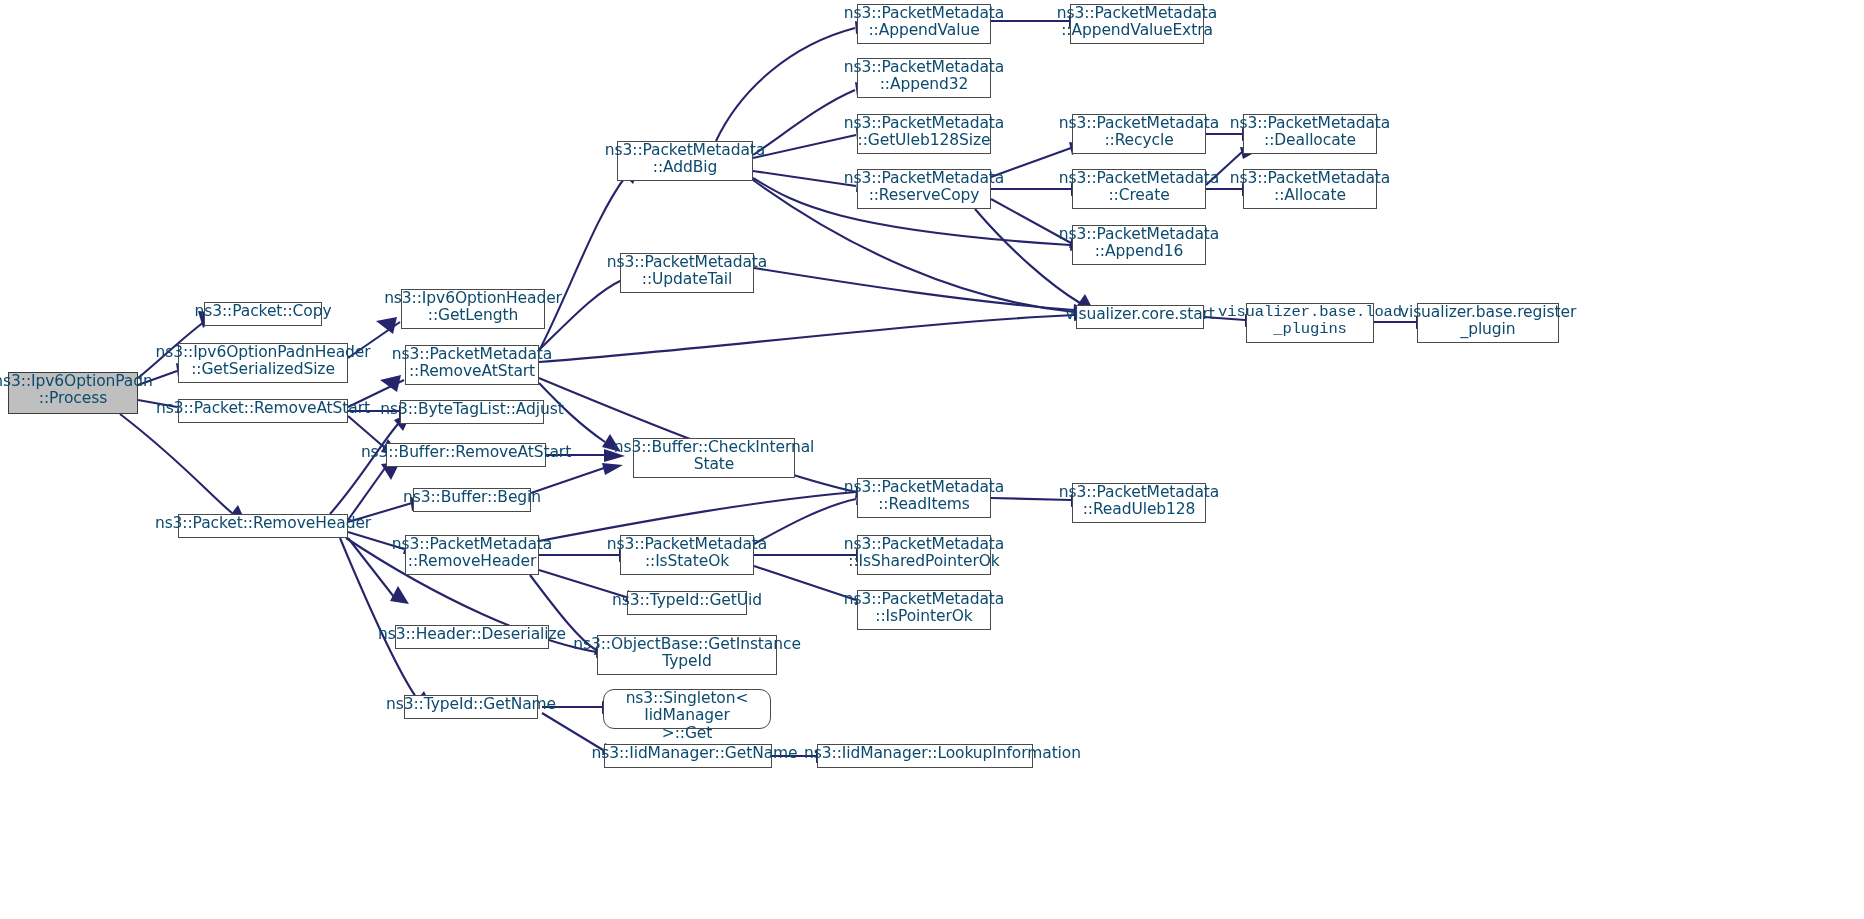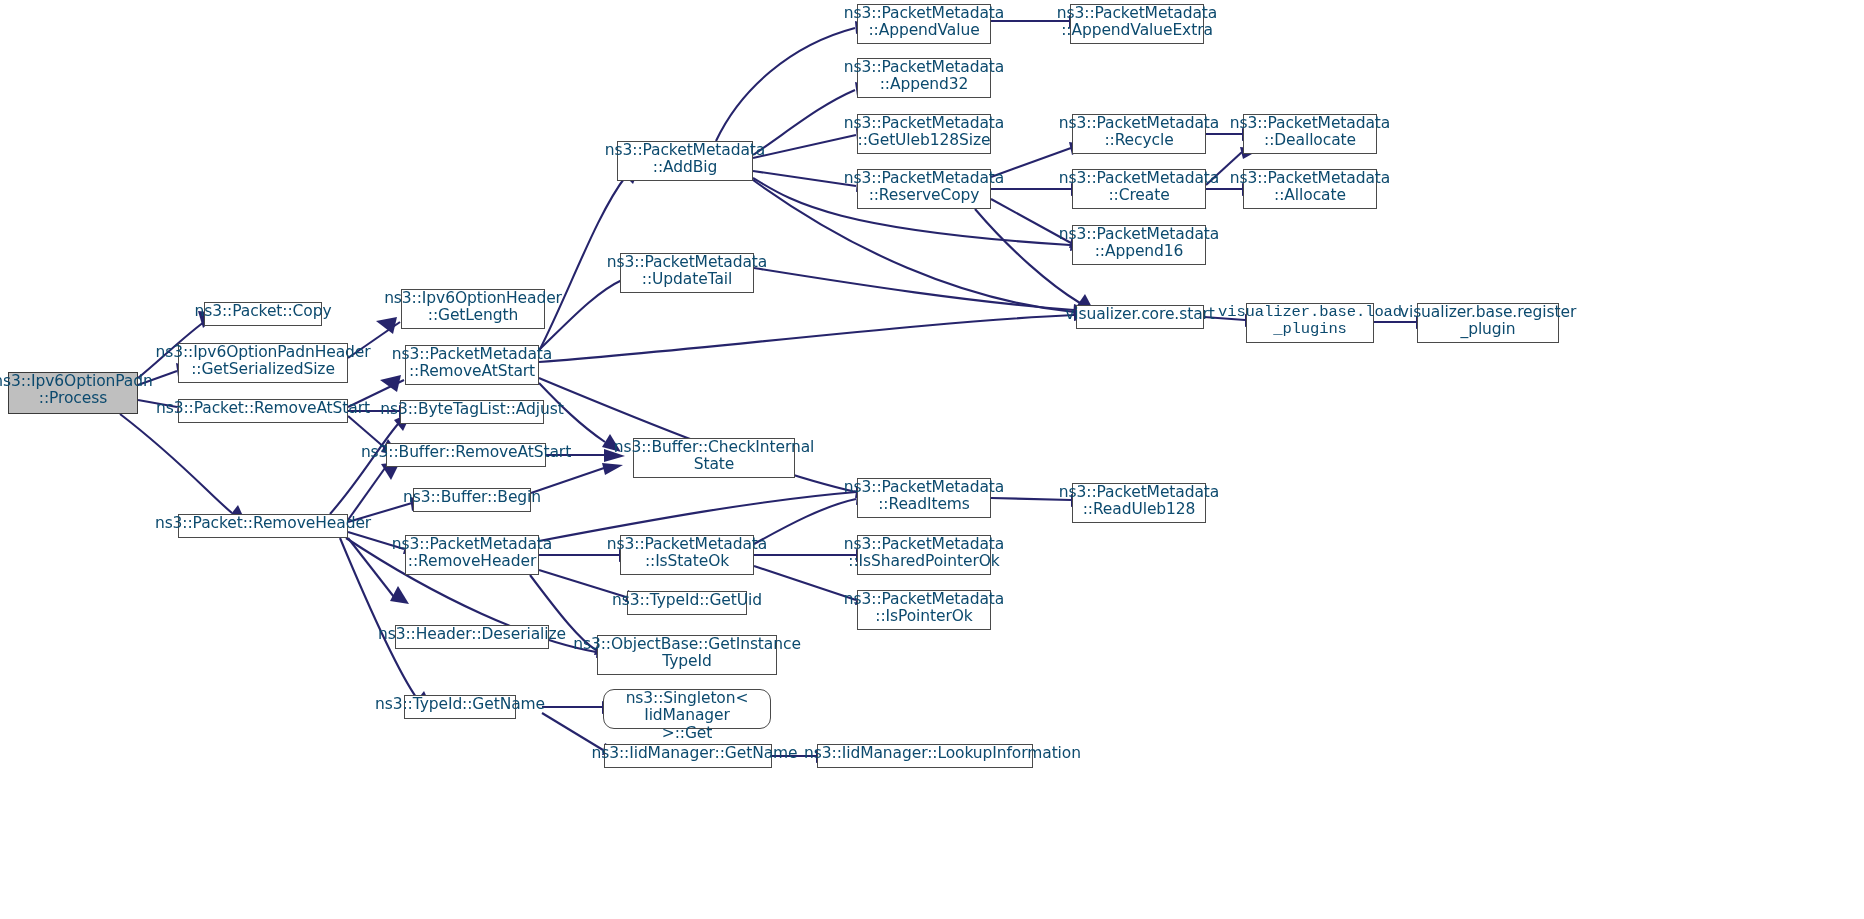--- a/index.html
+++ b/index.html
@@ -274,21 +274,21 @@
       <div class="node-box" style="left: 401px; top: 289px; width: 144px; height: 40px;"><span class="node-label">ns3::Ipv6OptionHeader
 ::GetLength</span></div>
       <div class="node-box" style="left: 405px; top: 345px; width: 134px; height: 40px;"><span class="node-label">ns3::PacketMetadata
 ::RemoveAtStart</span></div>
       <div class="node-box" style="left: 400px; top: 400px; width: 144px; height: 24px;"><span class="node-label">ns3::ByteTagList::Adjust</span></div>
       <div class="node-box" style="left: 386px; top: 443px; width: 160px; height: 24px;"><span class="node-label">ns3::Buffer::RemoveAtStart</span></div>
       <div class="node-box" style="left: 413px; top: 488px; width: 118px; height: 24px;"><span class="node-label">ns3::Buffer::Begin</span></div>
       <div class="node-box" style="left: 405px; top: 535px; width: 134px; height: 40px;"><span class="node-label">ns3::PacketMetadata
 ::RemoveHeader</span></div>
       <div class="node-box" style="left: 395px; top: 590px; width: 154px; height: 24px; margin-top: 35px;"><span class="node-label">ns3::Header::Deserialize</span></div>
-      <div class="node-box" style="left: 404px; top: 695px; width: 112px; height: 24px;"><span class="node-label">ns3::TypeId::GetName</span></div>
+      <div class="node-box" style="left: 404px; top: 695px; width: 134px; height: 24px;"><span class="node-label">ns3::TypeId::GetName</span></div>
       <div class="node-box" style="left: 617px; top: 141px; width: 136px; height: 40px;"><span class="node-label">ns3::PacketMetadata
 ::AddBig</span></div>
       <div class="node-box" style="left: 620px; top: 253px; width: 134px; height: 40px;"><span class="node-label">ns3::PacketMetadata
 ::UpdateTail</span></div>
       <div class="node-box" style="left: 606px; top: 438px; width: 162px; height: 40px; margin-left: 27px;"><span class="node-label">ns3::Buffer::CheckInternal
 State</span></div>
       <div class="node-box" style="left: 620px; top: 535px; width: 134px; height: 40px;"><span class="node-label">ns3::PacketMetadata
 ::IsStateOk</span></div>
       <div class="node-box" style="left: 627px; top: 591px; width: 120px; height: 24px;"><span class="node-label">ns3::TypeId::GetUid</span></div>
       <div class="node-box" style="left: 597px; top: 635px; width: 180px; height: 40px;"><span class="node-label">ns3::ObjectBase::GetInstance

